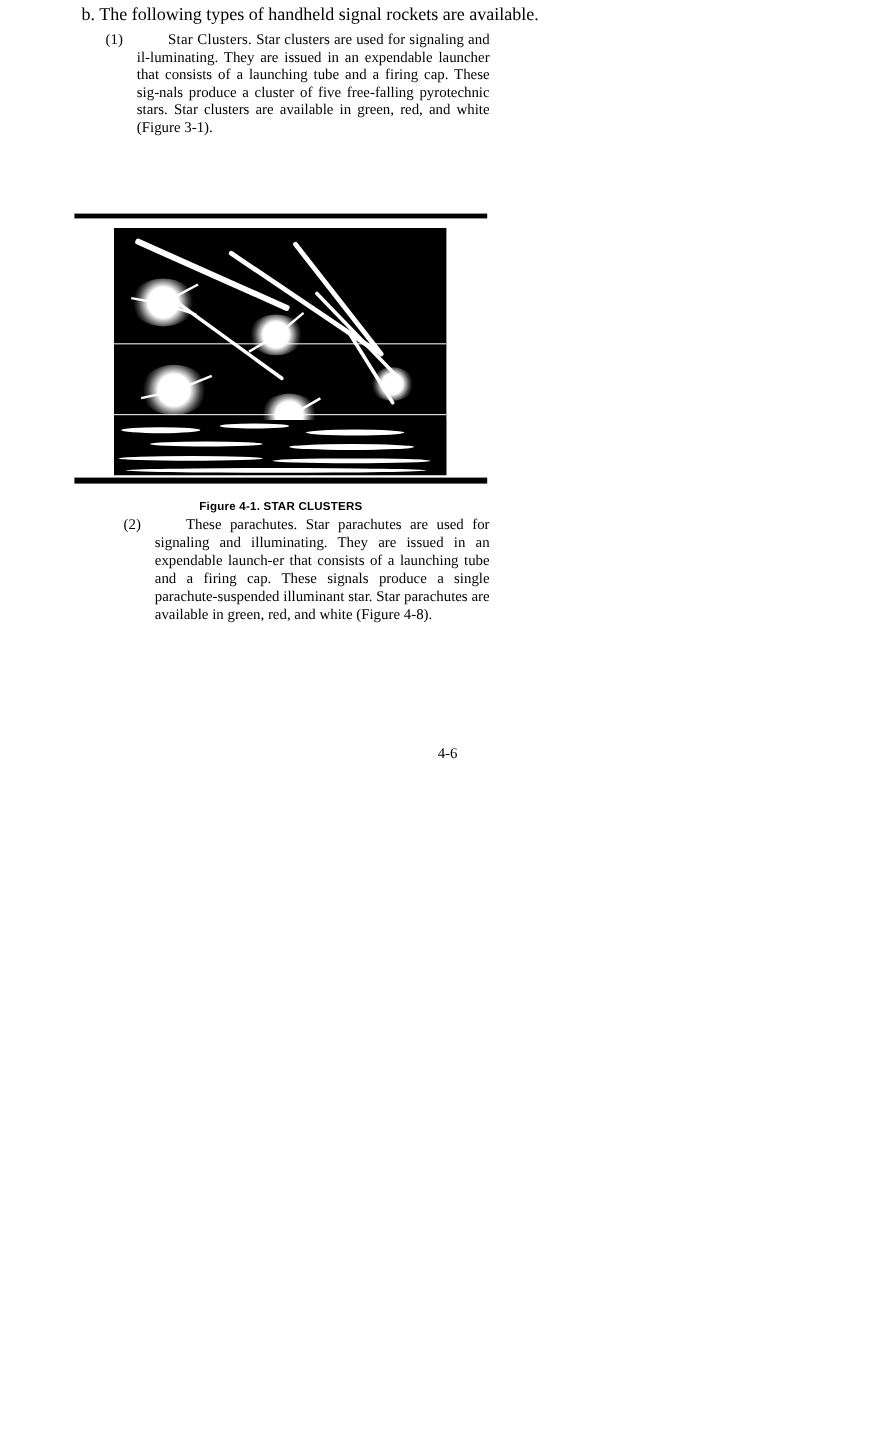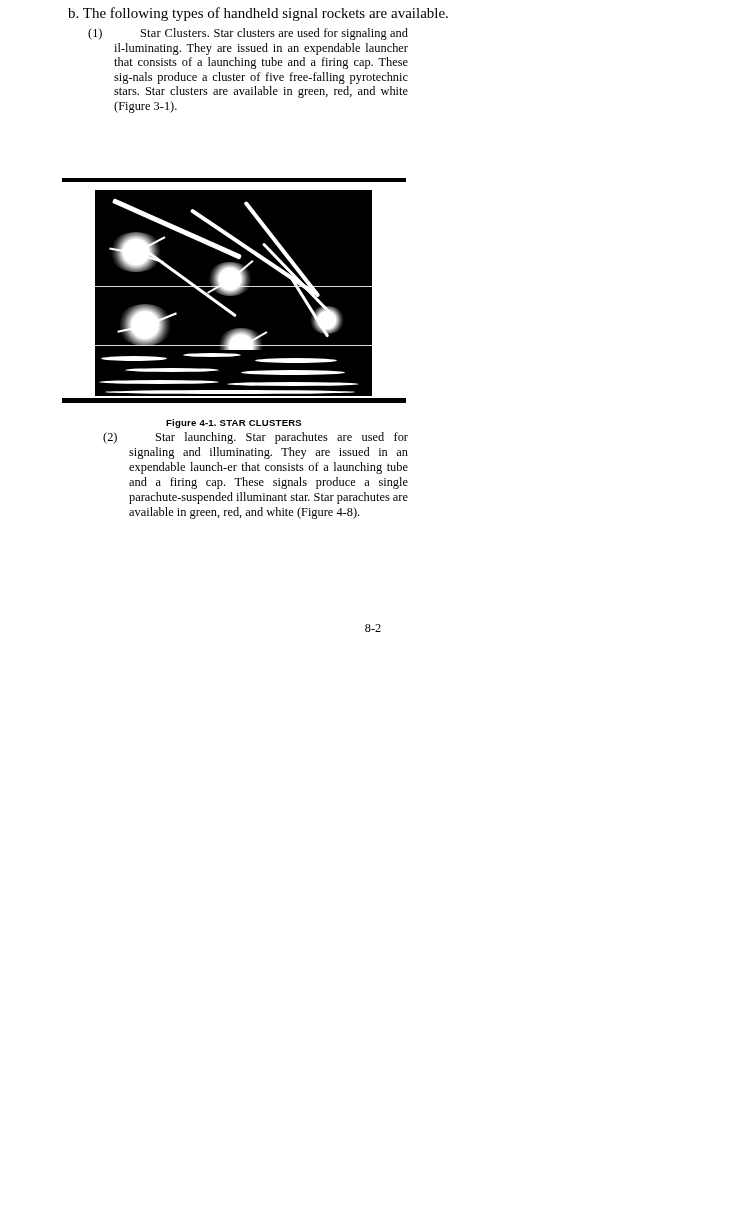--- a/index.html
+++ b/index.html
@@ -222,20 +222,20 @@
       </div>
     </div>
 
     <div class="rule-bottom"></div>
     <div class="fig-caption">Figure 4-1.  STAR CLUSTERS</div>
   </div>
 
   <div class="item-2">
     <span class="marker">(2)</span>
     <span class="body">
-      <span>Star launching.</span>
+      <span>These parachutes.</span>
       <span>Star parachutes are used for signaling and illuminating. They are issued in an expendable launch-er that consists of a launching tube and a firing cap. These signals produce a single parachute-suspended illuminant star. Star parachutes are available in green, red, and white (Figure 4-8).</span>
     </span>
   </div>
 
-  <div class="page-number">8-2</div>
+  <div class="page-number">4-6</div>
 
 </div>
 
 </body></html>

